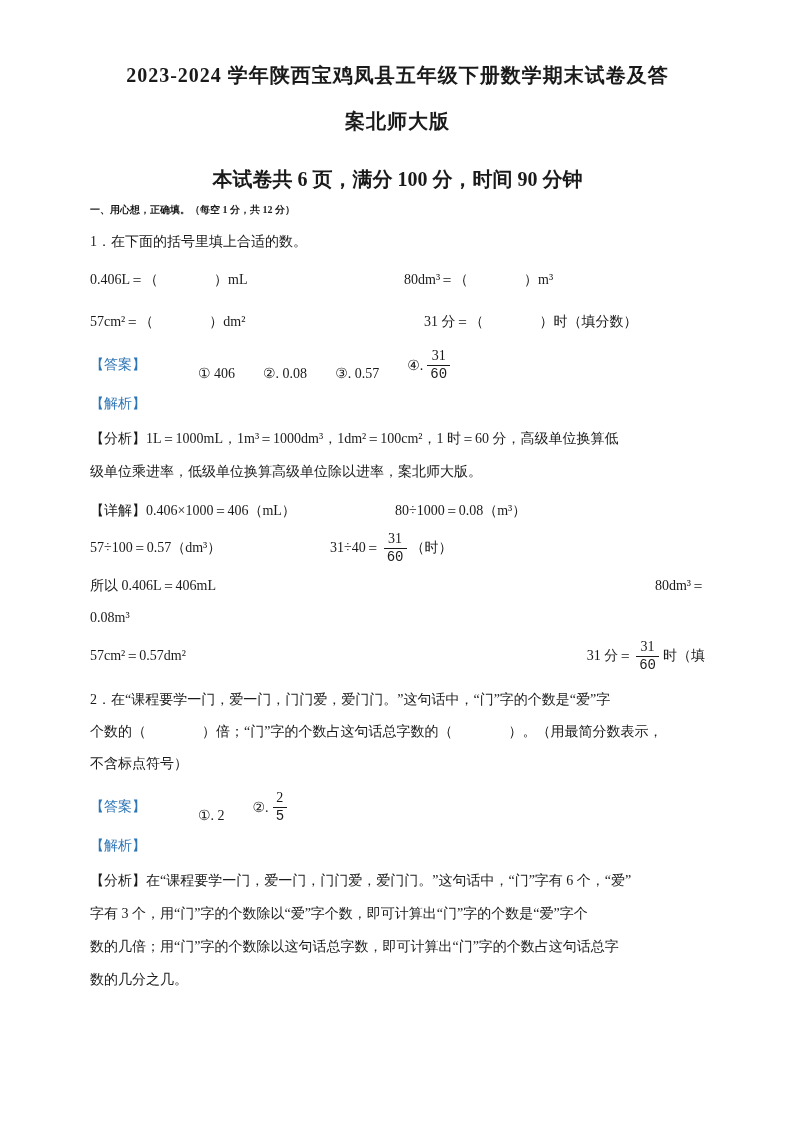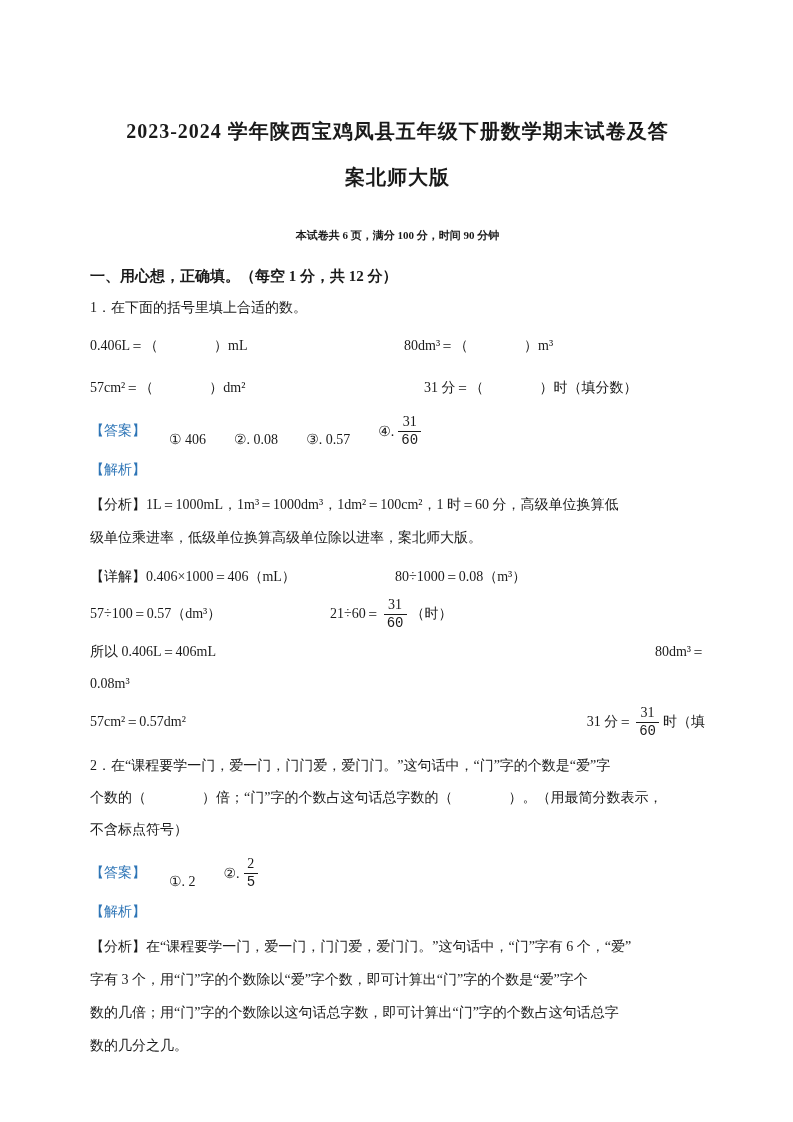--- a/index.html
+++ b/index.html
@@ -3,41 +3,41 @@
 <meta charset="utf-8">
 <style>
   html, body { margin: 0; padding: 0; background: #ffffff; }
   .page {
     position: relative;
     width: 793px;
     height: 1122px;
     margin: 0 auto;
     background: #ffffff;
     box-sizing: border-box;
-    padding: 108px 88px 0 90px;
+    padding: 52px 88px 0 90px;
     font-family: "Liberation Serif", "DejaVu Serif", serif;
     font-size: 14px;
     color: #1a1a1a;
     overflow: hidden;
   }
   .title { text-align: center; font-weight: bold; font-size: 20px; line-height: 46px; letter-spacing: 1px; }
-  .subtitle { text-align: center; font-weight: bold; font-size: 11px; line-height: 22px; margin-top: 24px; }
-  .sec-heading { font-weight: bold; font-size: 15px; line-height: 24px; margin-top: 18px; }
+  .subtitle { text-align: center; font-weight: bold; font-size: 20px; line-height: 22px; margin-top: 24px; }
+  .sec-heading { font-weight: bold; font-size: 10px; line-height: 24px; margin-top: 8px; }
   .line { line-height: 24px; }
   .blue { color: #2e75b6; }
   .row { display: flex; align-items: center; }
   .row .left { flex: 0 0 auto; }
   .frac { display: inline-flex; flex-direction: column; align-items: center; line-height: 1.15; margin: 0 4px; vertical-align: middle; }
   .frac .num { display: block; padding: 0 3px; }
   .frac .den { display: block; padding: 0 3px; border-top: 1.2px solid #1a1a1a; font-family: Liberation Mono, monospace; }
   .mt6  { margin-top: 6px; }
   .mt8  { margin-top: 8px; }
   .mt10 { margin-top: 10px; gap: 24px; }
   .ans-row { display: flex; align-items: center; min-height: 42px; }
-  .ans-label { margin-right: 23px; }
+  .ans-label { margin-right: 52px; }
   .ans-items { display: flex; align-items: flex-end; gap: 28px; }
   .para .line { line-height: 33px; }
   .split { display: flex; justify-content: space-between; align-items: center; }
   .frac-row { min-height: 44px; }
   .w290 { width: 290px; }
   .w310 { width: 310px; }
   .w305 { width: 305px; }
   .w240 { width: 240px; }
 </style>
 </head>
@@ -90,21 +90,21 @@
   </div>
 
   <div class="row mt8" style="min-height:30px">
     <span class="left w305">【详解】0.406×1000＝406（mL）</span>
     <span>80÷1000＝0.08（m³）</span>
   </div>
 
   <div class="row frac-row">
     <span class="left w240">57÷100＝0.57（dm³）</span>
     <span class="row">
-      <span>21÷60＝</span>
+      <span>31÷40＝</span>
       <span class="frac">
         <span class="num">31</span>
         <span class="den">60</span>
       </span>
       <span>（时）</span>
     </span>
   </div>
 
   <div class="split" style="min-height:32px">
     <span>所以 0.406L＝406mL</span>

